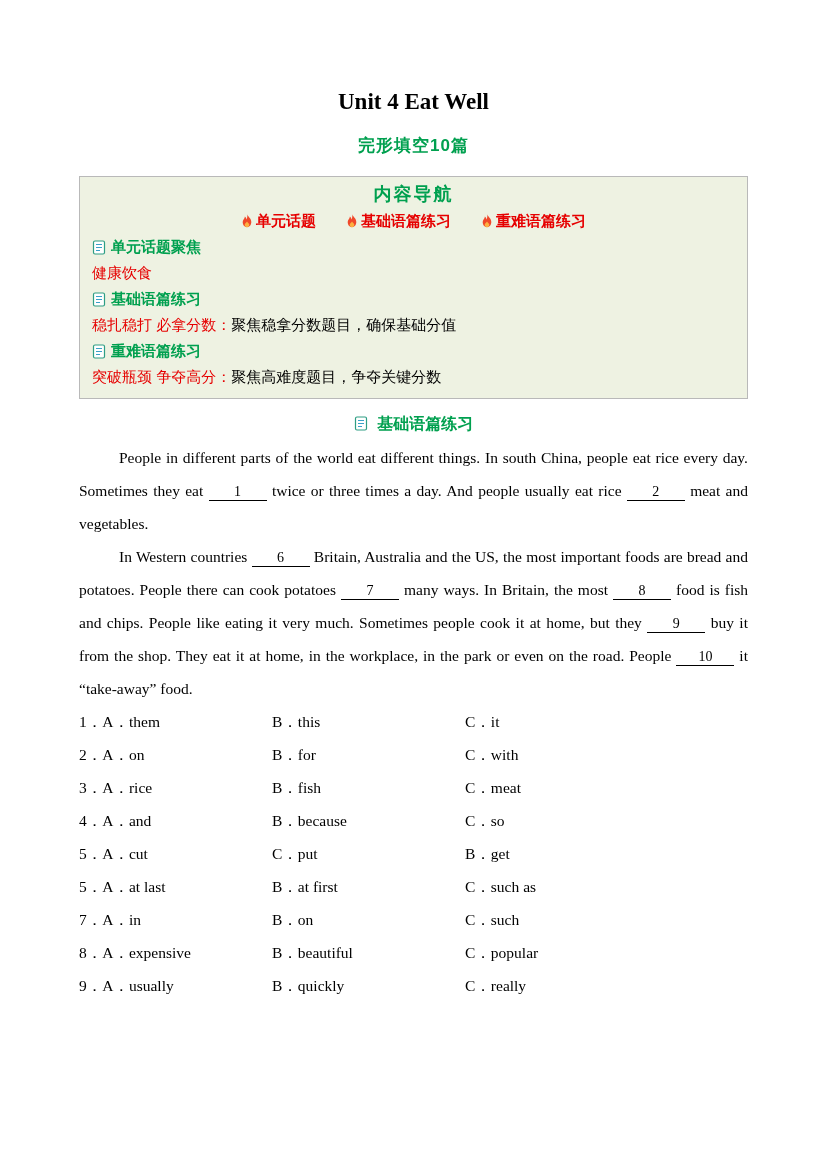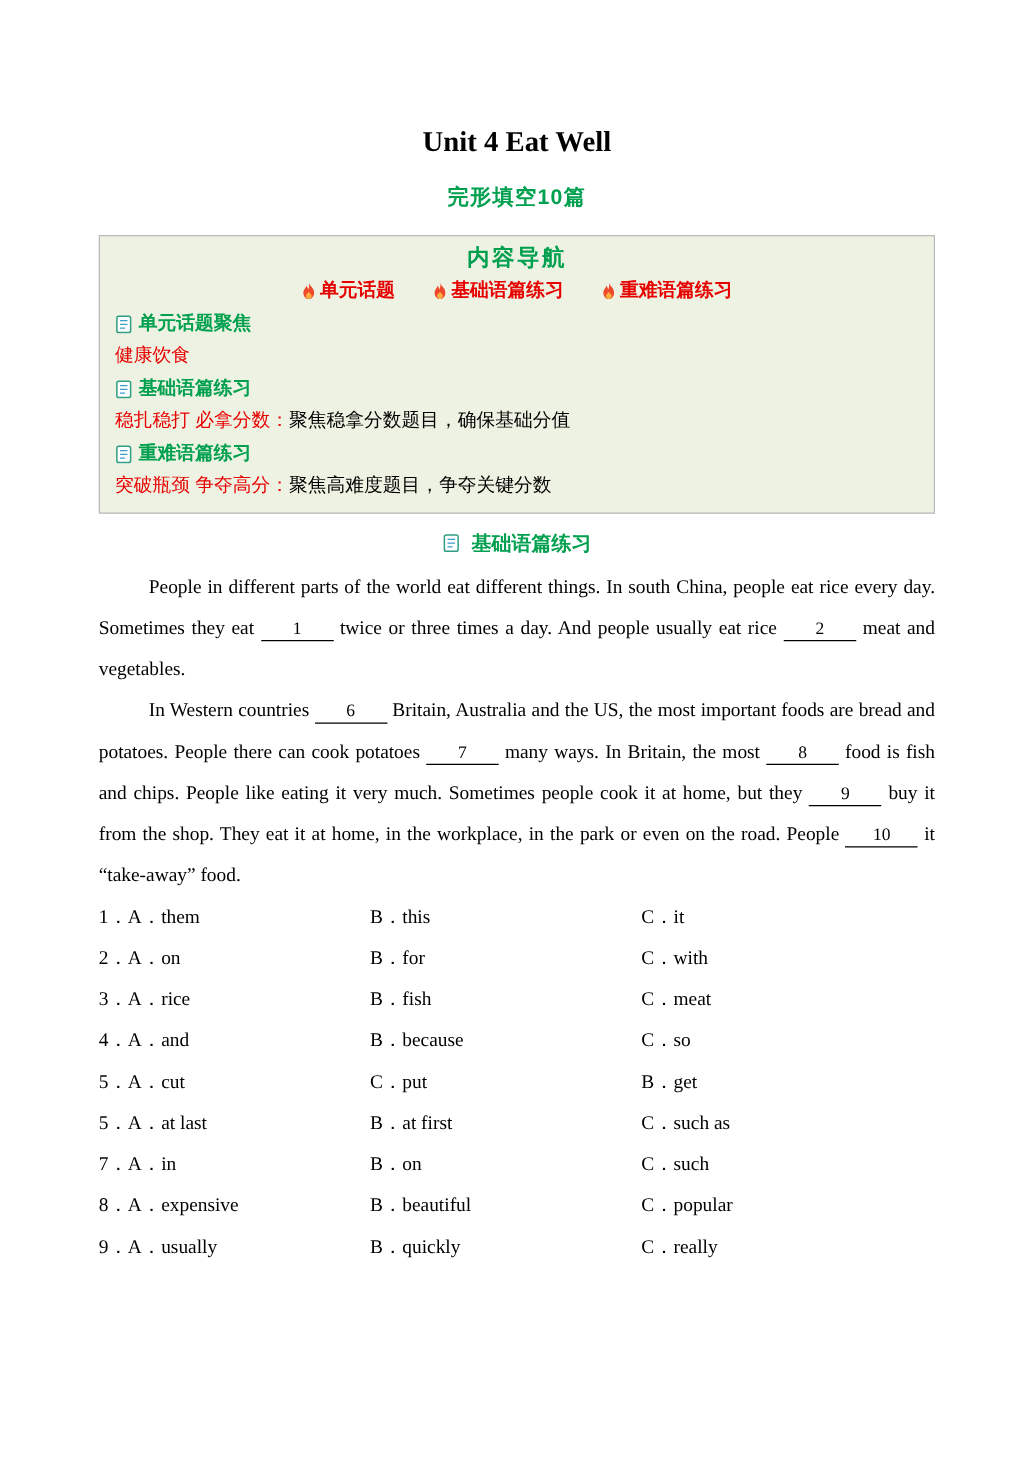--- a/index.html
+++ b/index.html
@@ -4,21 +4,21 @@
 <style>
 :root{
   --green:#00a04f;
   --red:#e60000;
   --box-bg:#eef2e2;
   --box-border:#b9b9b9;
 }
 *{margin:0;padding:0;box-sizing:border-box;}
 html,body{background:#fff;}
 .page{
-  width:827px;height:996px;margin:16px auto;background:#fff;overflow:hidden;
+  width:827px;height:996px;margin:4px auto;background:#fff;overflow:hidden;
   font-family:"Liberation Serif","DejaVu Serif",serif;color:#000;
 }
 .doc-title{padding-top:84px;text-align:center;font-size:23px;font-weight:bold;line-height:28px;}
 .doc-subtitle{margin-top:18px;text-align:center;font-size:17px;line-height:24px;font-weight:bold;
   color:var(--green);font-family:"Liberation Sans","DejaVu Sans",sans-serif;letter-spacing:1px;}
 .nav-box{margin:18px 79px 0;background:var(--box-bg);border:1px solid var(--box-border);
   padding:4px 12px 8px;font-family:"Liberation Sans","DejaVu Sans",sans-serif;font-size:15px;}
 .nav-title{text-align:center;font-size:18px;font-weight:bold;color:var(--green);line-height:27px;letter-spacing:2px;}
 .nav-topics{display:flex;justify-content:center;align-items:center;gap:30px;line-height:26px;
   color:var(--red);font-weight:bold;}
@@ -29,21 +29,21 @@
 .nav-red{color:var(--red);font-weight:normal;}
 .nav-plain{color:#000;}
 .section-head{margin-top:12px;text-align:center;font-family:"Liberation Sans","DejaVu Sans",sans-serif;line-height:26px;}
 .section-head .icon{vertical-align:-2px;margin-right:5px;}
 .section-title{color:var(--green);font-weight:bold;font-size:16px;}
 .passage{margin:4px 79px 0;font-size:15.5px;line-height:33px;text-align:justify;}
 .para{text-indent:40px;}
 .blank{display:inline-block;width:58px;border-bottom:1px solid #000;text-align:center;
   text-indent:0;line-height:17px;font-size:14px;}
 .questions{margin:0 79px;font-size:15.5px;}
-.q-row{display:flex;line-height:33px;gap:24px;}
+.q-row{display:flex;line-height:33px;}
 .q-cell{width:193px;}
 .q-cell:last-child{width:auto;flex:1;}
 .icon{display:inline-flex;align-items:center;}
 </style>
 </head>
 <body>
 
 <div class="page">
 
   <h1 class="doc-title">Unit 4 Eat Well</h1>

